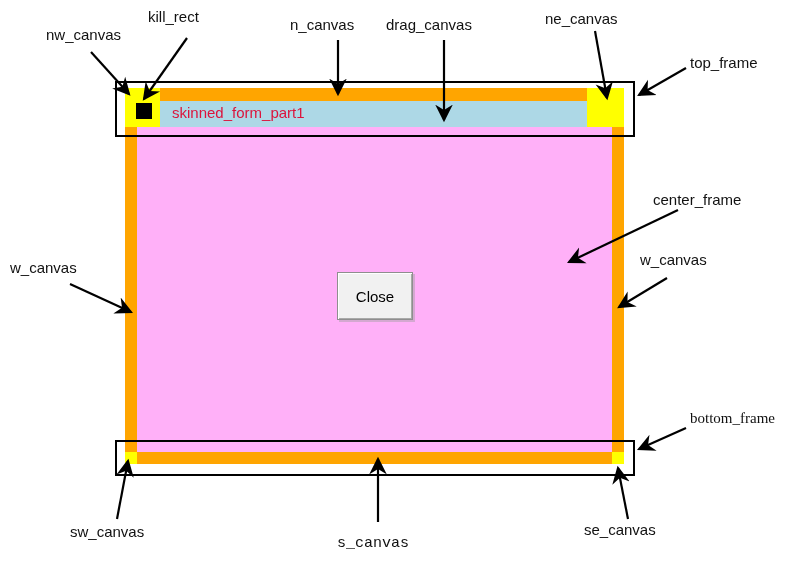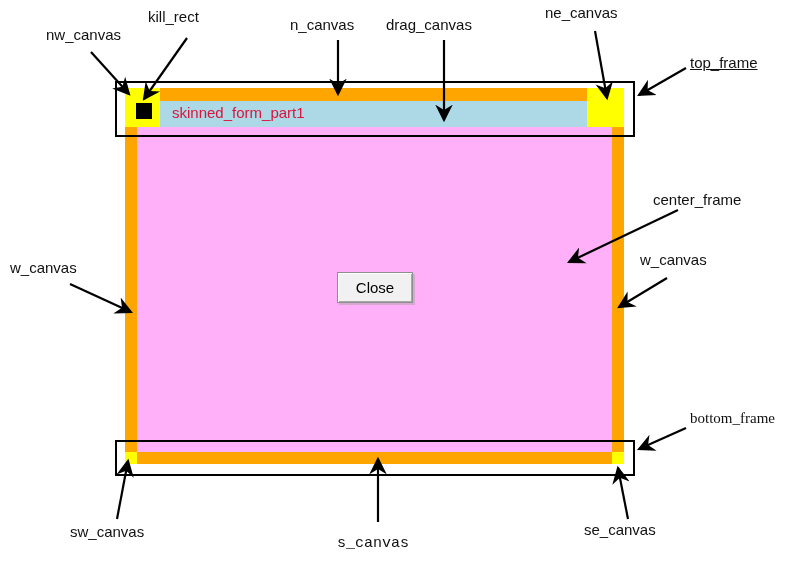--- a/index.html
+++ b/index.html
@@ -13,21 +13,21 @@
     white-space:nowrap;letter-spacing:0px;text-align:right;
   }
   .frame{
     position:absolute;border:2px solid #000;background:transparent;box-sizing:border-box;
   }
   #arrows{position:absolute;left:0;top:0;pointer-events:none;}
   #title-text{
     position:absolute;left:172px;top:103px;font-size:15px;line-height:20px;
   }
   #close-btn{
-    position:absolute;left:337px;top:272px;width:76px;height:31px;
+    position:absolute;left:337px;top:272px;width:76px;height:48px;
     background:#f1f1f1;border:1px solid #8e8e8e;box-sizing:border-box;
     box-shadow:inset 1px 1px 0 #ffffff, inset -1px -1px 0 #a9a9a9, 2px 2px 0 rgba(160,160,160,.45);
     font-family:"Liberation Sans",sans-serif;font-size:15px;color:#000;
     display:flex;align-items:center;justify-content:center;padding:0;
   }
 </style>
 </head>
 <body>
 
 <div id="stage">
@@ -81,22 +81,22 @@
       <line x1="117" y1="519" x2="128" y2="461" marker-end="url(#ah)"></line>
       <line x1="378" y1="522" x2="378" y2="459" marker-end="url(#ah)"></line>
       <line x1="628" y1="519" x2="618" y2="468" marker-end="url(#ah)"></line>
     </g>
   </svg>
 
   <div class="lbl" style="left:46px;top:27px;">nw_canvas</div>
   <div class="lbl" style="left:148px;top:9px;">kill_rect</div>
   <div class="lbl" style="left:290px;top:17px;">n_canvas</div>
   <div class="lbl" style="left:386px;top:17px;">drag_canvas</div>
-  <div class="lbl" style="left:545px;top:5px;">ne_canvas</div>
-  <div class="lbl" style="left:690px;top:55px;text-decoration:underline;">top_frame</div>
+  <div class="lbl" style="left:545px;top:11px;">ne_canvas</div>
+  <div class="lbl" style="left:690px;top:55px;">top_frame</div>
   <div class="lbl" style="left:653px;top:192px;">center_frame</div>
   <div class="lbl" style="left:10px;top:260px;">w_canvas</div>
   <div class="lbl" style="left:640px;top:252px;">w_canvas</div>
   <div class="lbl" style="left:690px;top:410px;font-family:Liberation Serif, serif;">bottom_frame</div>
   <div class="lbl" style="left:70px;top:524px;">sw_canvas</div>
   <div class="lbl" style="left:337px;top:536px;font-family:Liberation Mono, monospace;">s_canvas</div>
   <div class="lbl" style="left:584px;top:522px;">se_canvas</div>
 
 </div>
 

